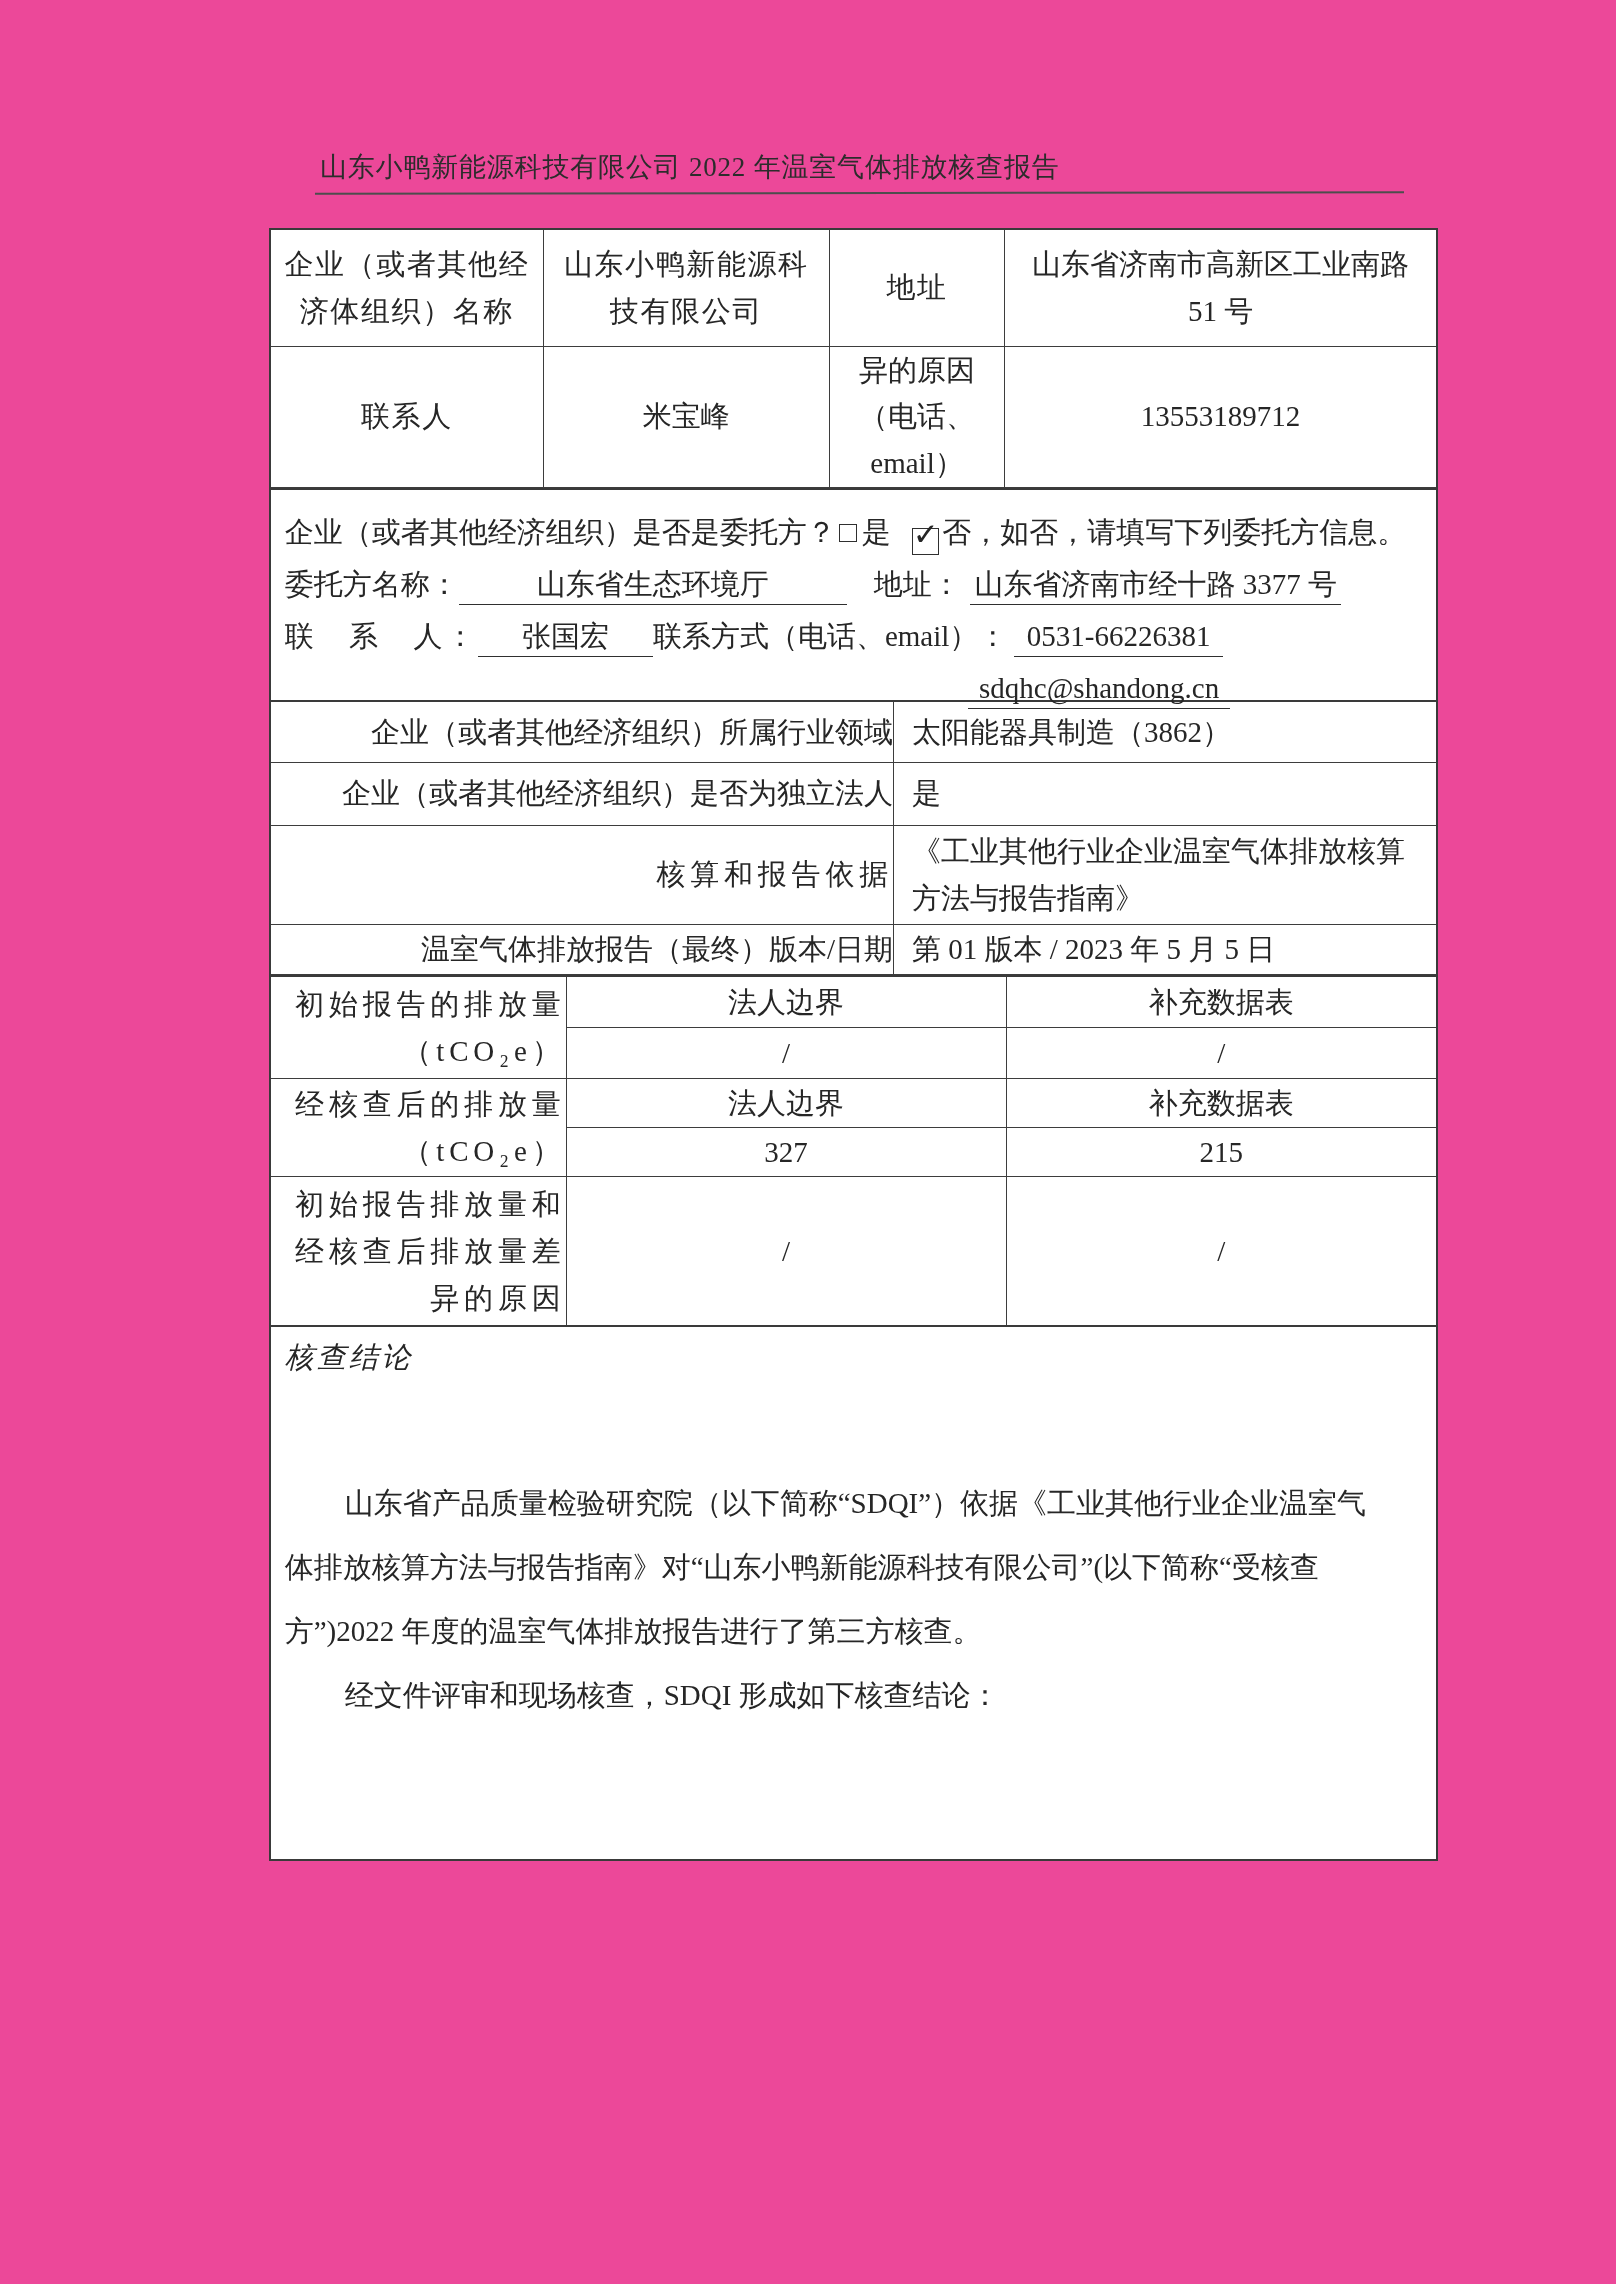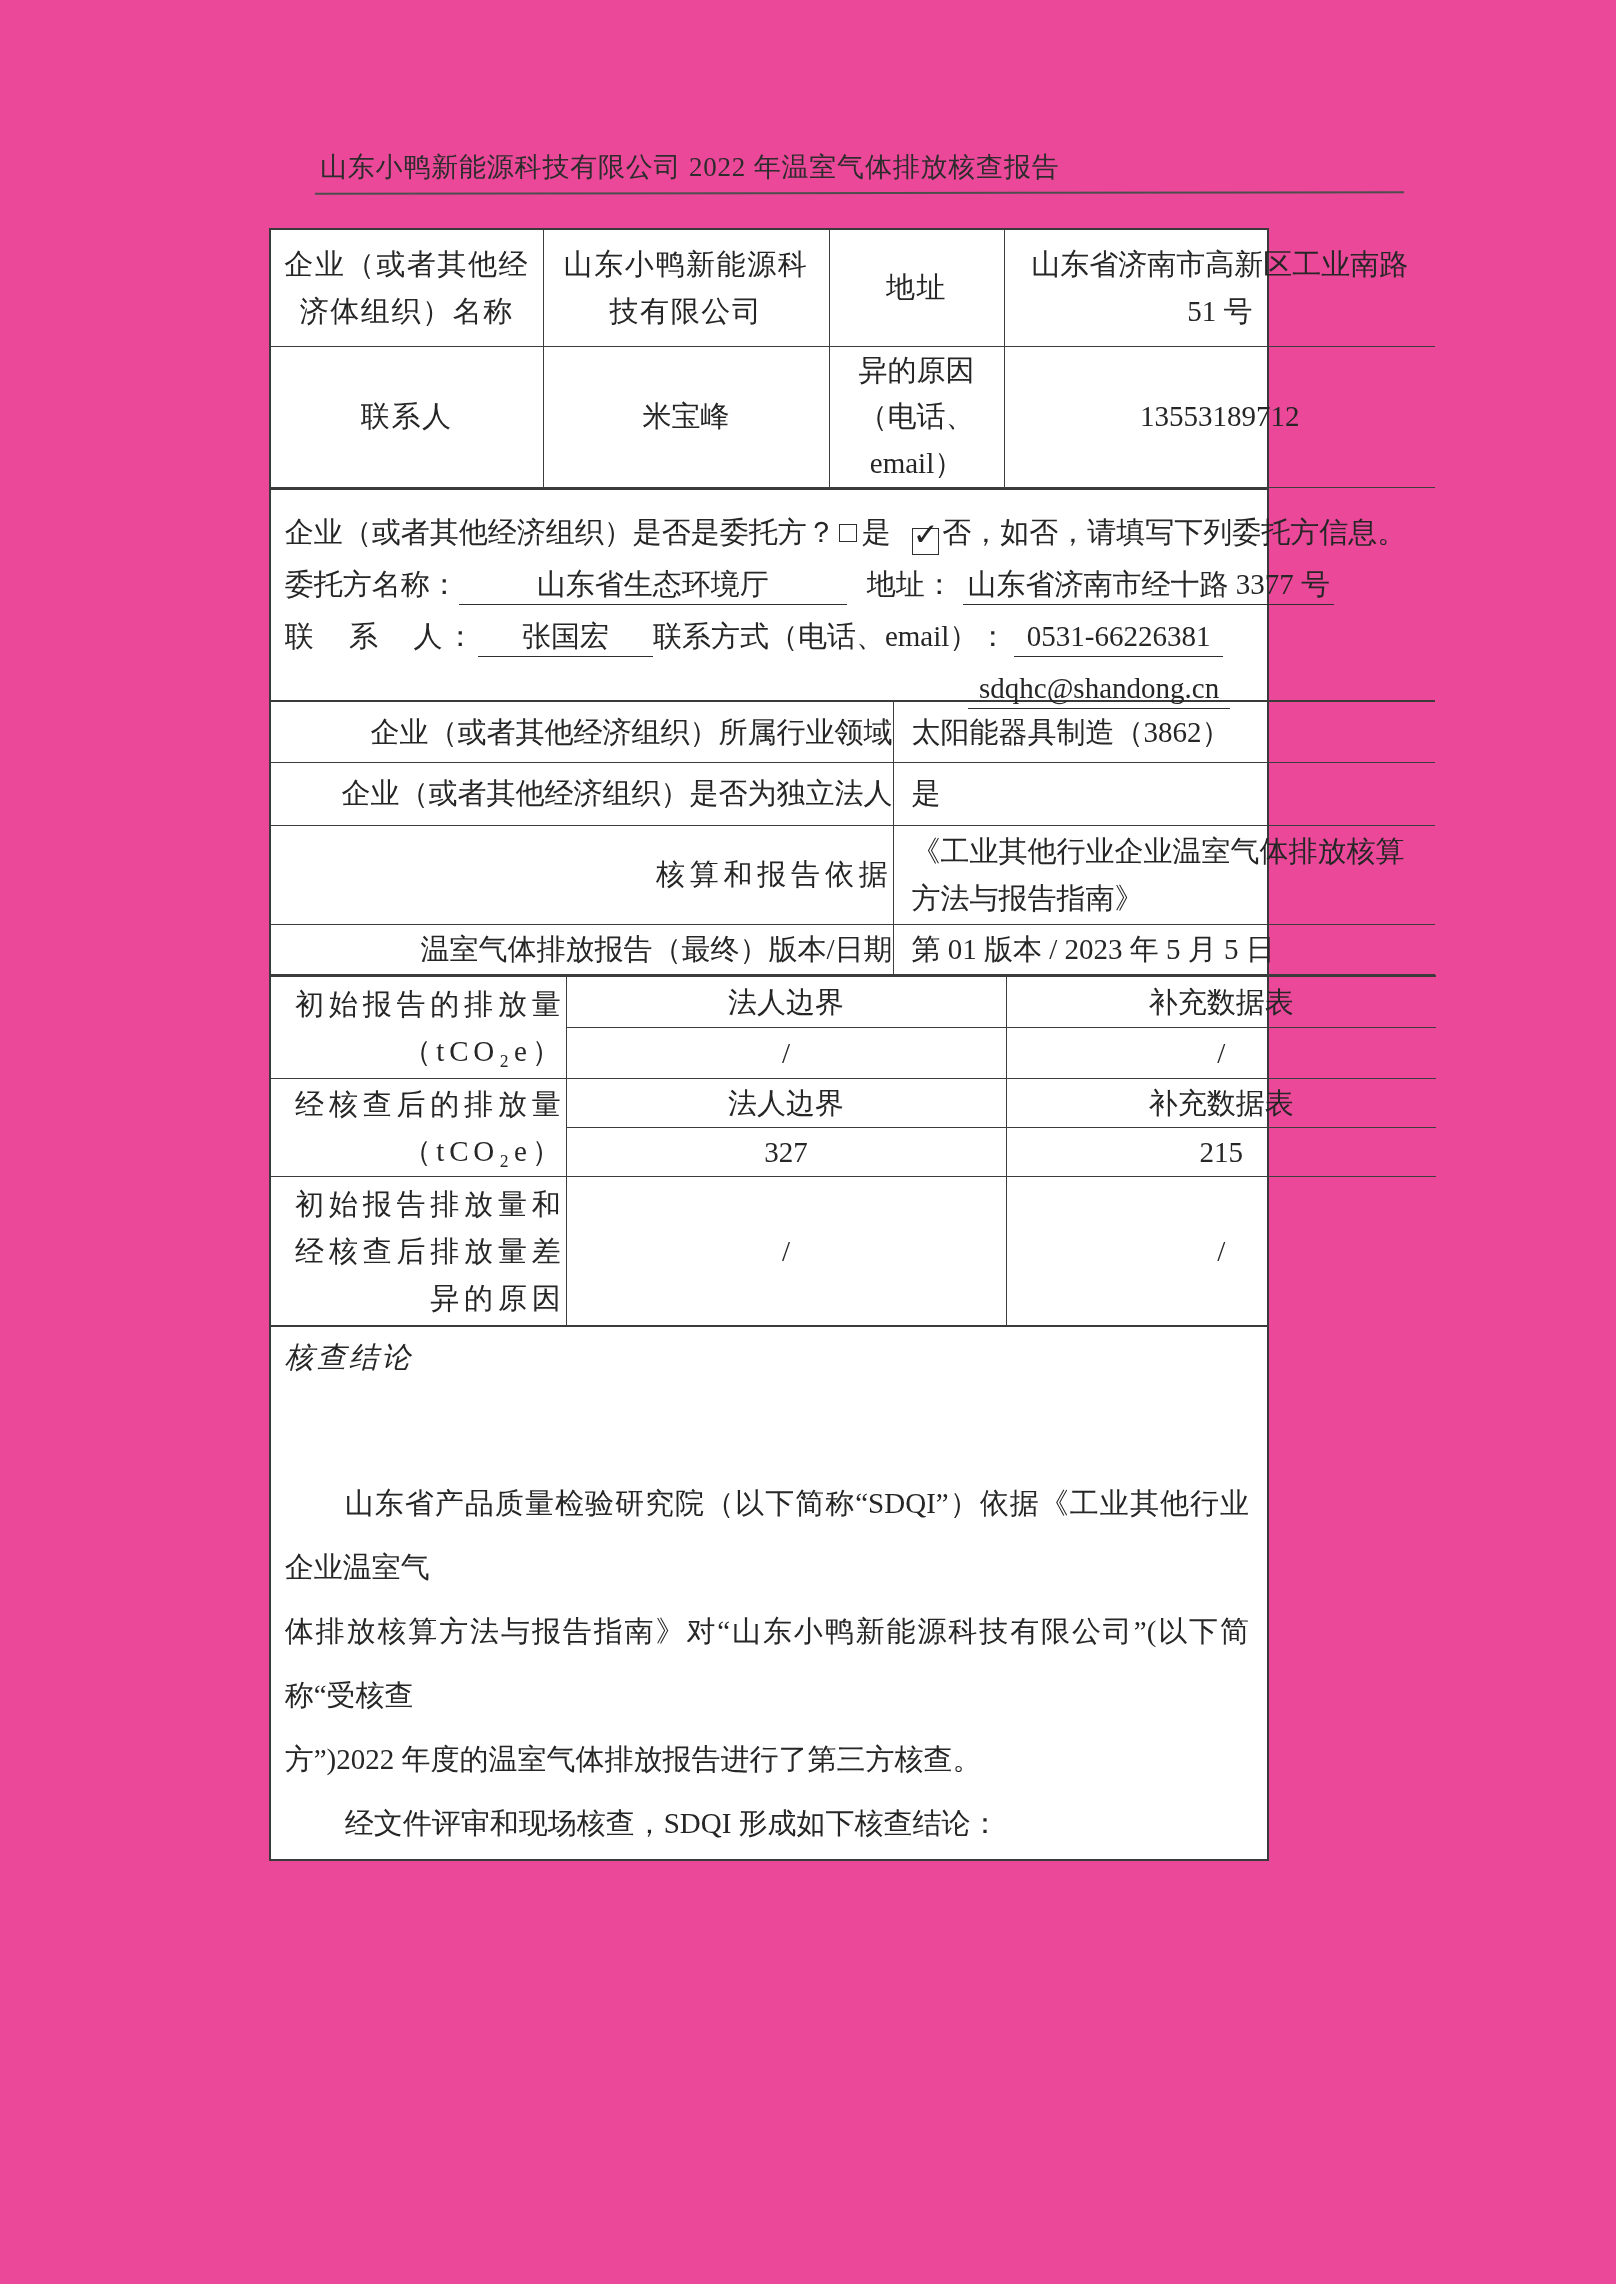--- a/index.html
+++ b/index.html
@@ -15,21 +15,21 @@
     position:absolute;left:320px;top:149px;width:1083px;
     font-size:27px;letter-spacing:0.8px;color:#2c2c2c;white-space:nowrap;
   }
   .hdr-rule{
     position:absolute;left:315px;top:192px;width:1089px;height:2.4px;
     background:#4d4d4d;transform:rotate(-0.08deg);
   }
 
   
   .tbl{
-    position:absolute;left:269px;top:228px;width:1000px;height:1633px;
+    position:absolute;left:269px;top:228px;width:1169px;height:1633px;
     border:2.4px solid #3a3a3a;box-sizing:border-box;background:#fff;
     font-size:29px;color:#262626;
   }
   table{border-collapse:collapse;table-layout:fixed;width:100%;}
   td{border:1.6px solid #3d3d3d;padding:0;vertical-align:middle;overflow:hidden;}
   table tr>td:first-child{border-left:none;}
   table tr>td:last-child{border-right:none;}
   .sec-first tr:first-child>td{border-top:none;}
   .sec{border-top:2.4px solid #3a3a3a;}
   .sec-last tr:last-child>td{border-bottom:none;}
@@ -44,21 +44,21 @@
   
   .secB{border-top:2.4px solid #3a3a3a;height:212px;box-sizing:border-box;padding:16px 8px 0 13.7px;}
   .b-line{line-height:52px;white-space:nowrap;}
   .u{display:inline-block;border-bottom:1.6px solid #2f2f2f;line-height:40px;}
   .u-name{padding:0 78px;}
   .u-addr{padding:0 4px;margin-left:9.7px;}
   .u-person{padding:0 44px;}
   .u-phone{padding:0 13px;margin-left:6.5px;}
   .u-email{padding:0 11.3px;}
   .email-line{margin-left:683px;}
-  .addr-label{margin-left:20px;}
+  .addr-label{margin-left:27px;}
   .cb{
     display:inline-block;box-sizing:border-box;border:1.6px solid #2f2f2f;
     vertical-align:-2.4px;background:#fff;
   }
   .cb-no{width:18px;height:18px;margin:0 4.8px 0 3.2px;vertical-align:0.8px;}
   .cb-yes{width:27.5px;height:27.5px;margin:0 3.2px 0 21px;text-align:center;}
   .cb-yes i{font-style:normal;font-size:31px;line-height:21px;display:block;margin-top:-4.8px;}
 
   
   .secE{border-top:2.4px solid #3a3a3a;height:495px;box-sizing:border-box;padding:8px 18px 0 13.7px;}

